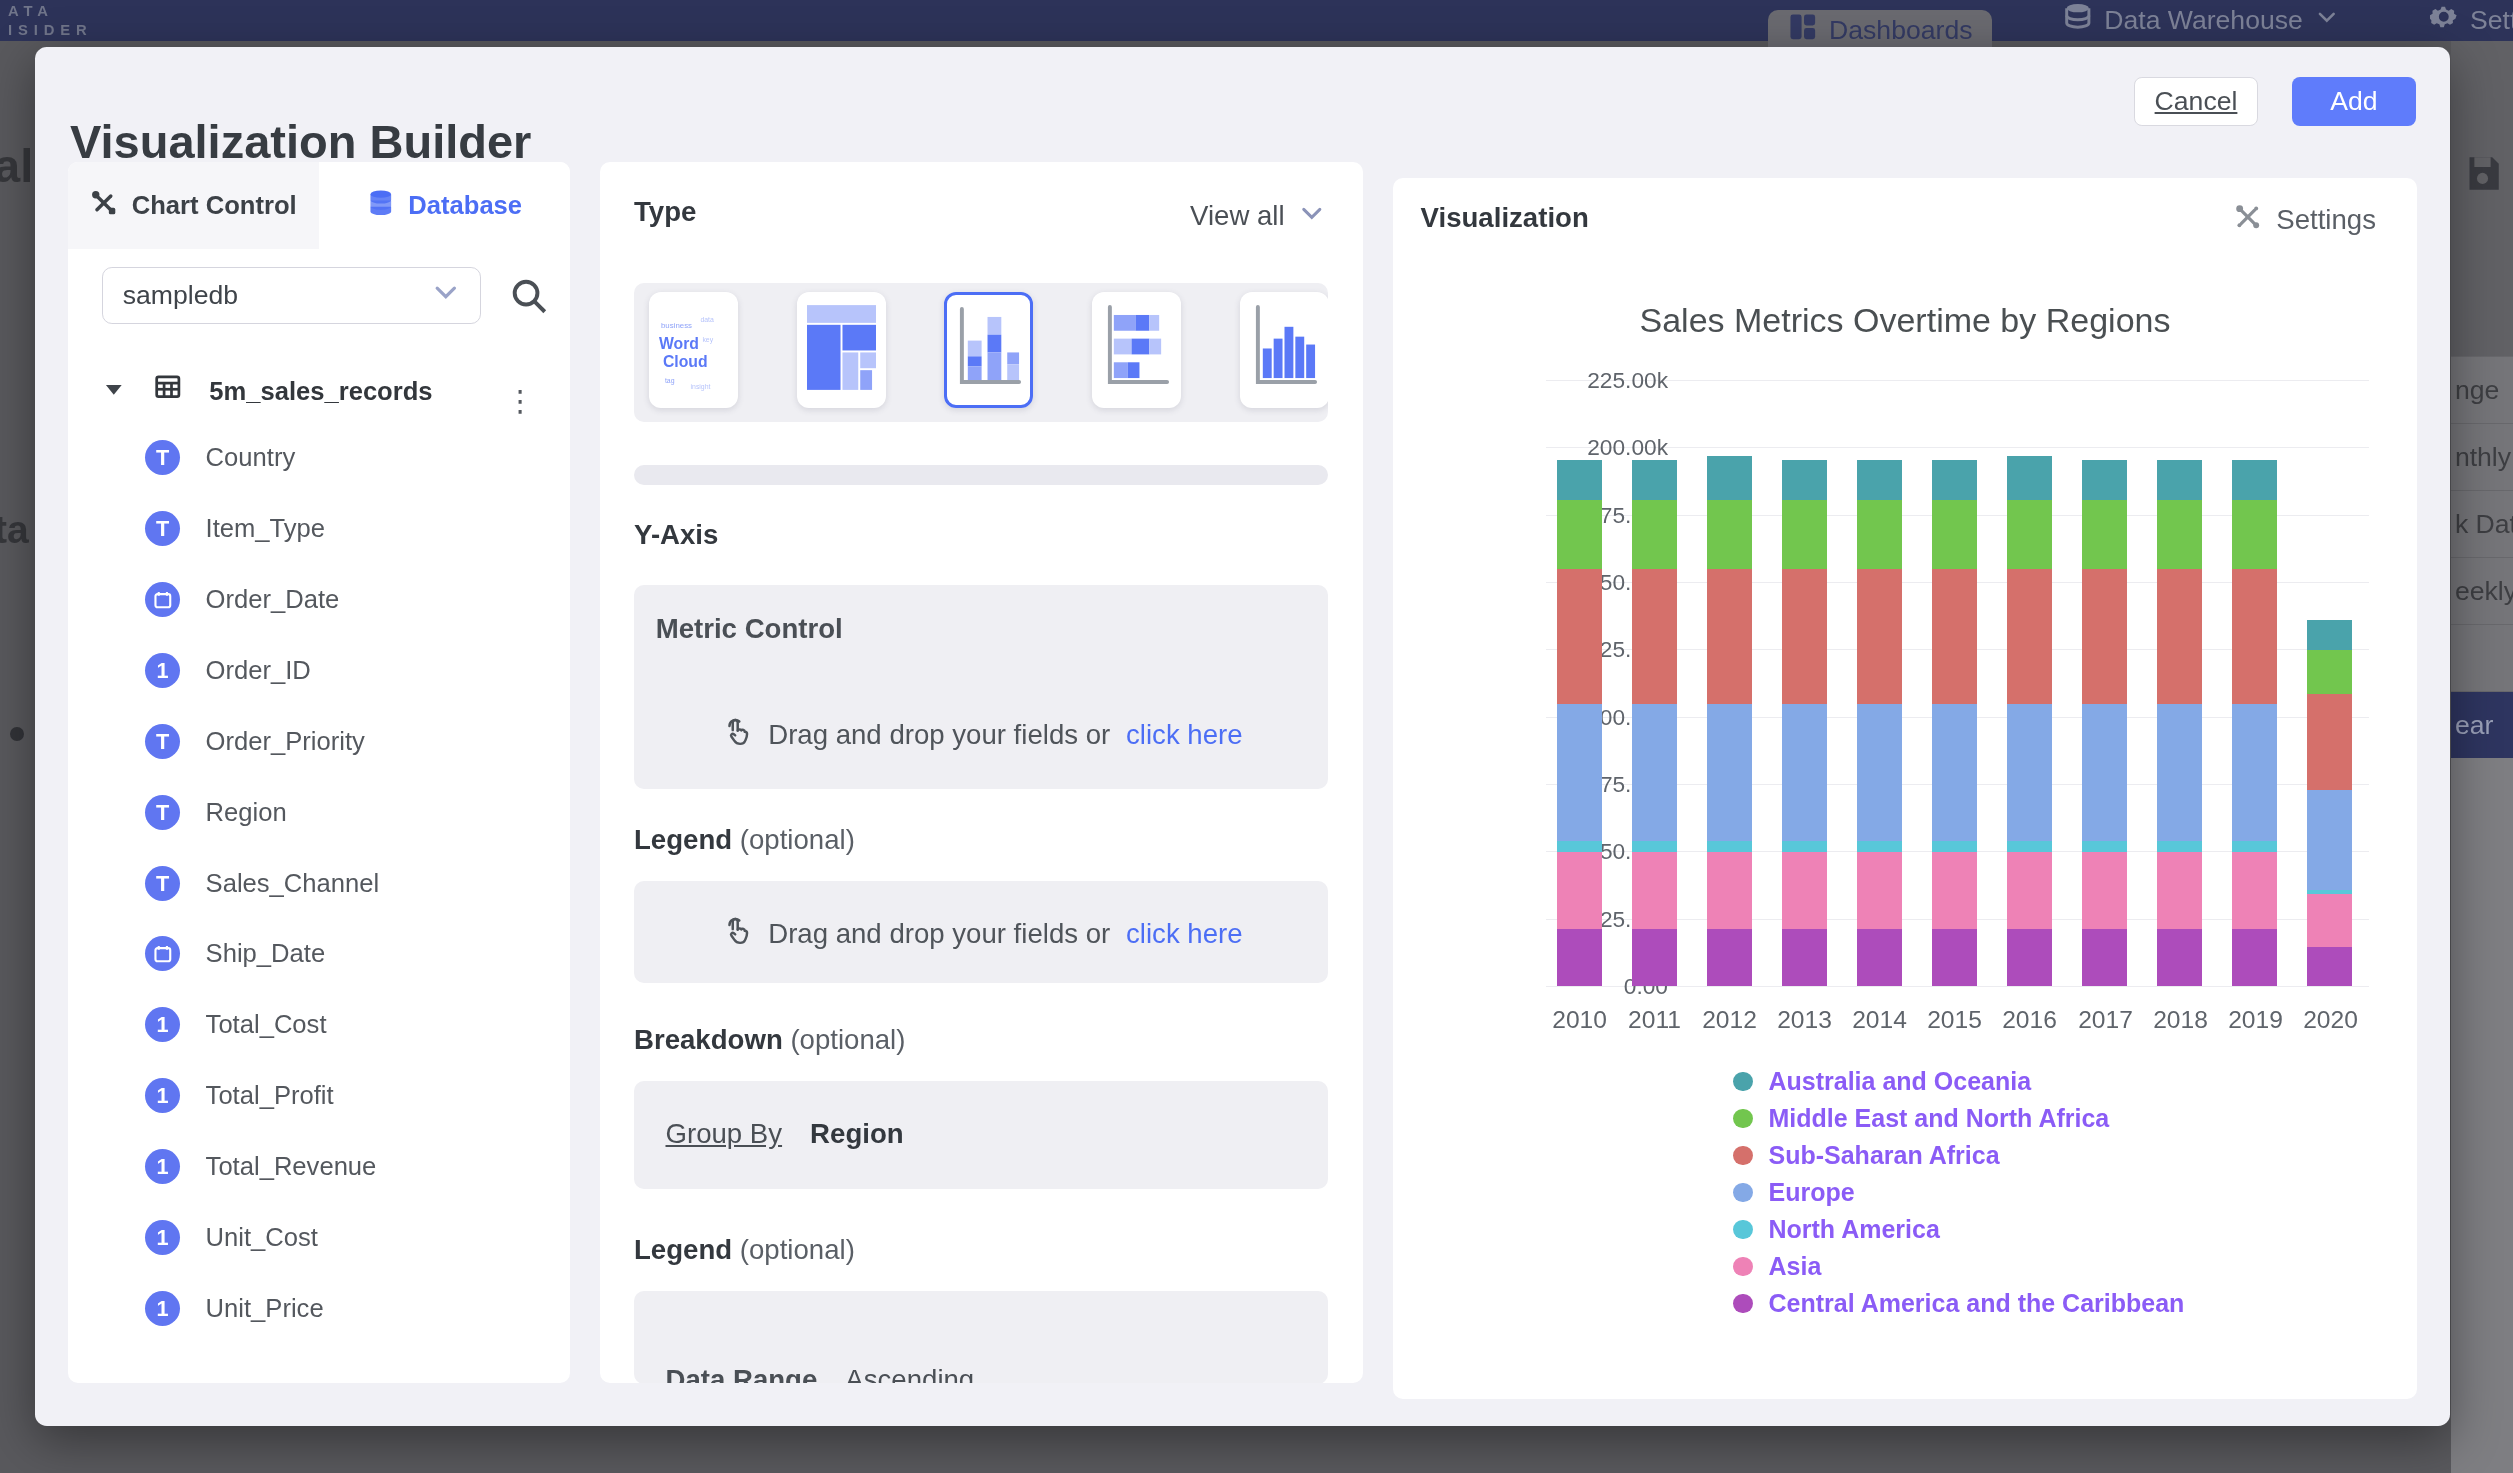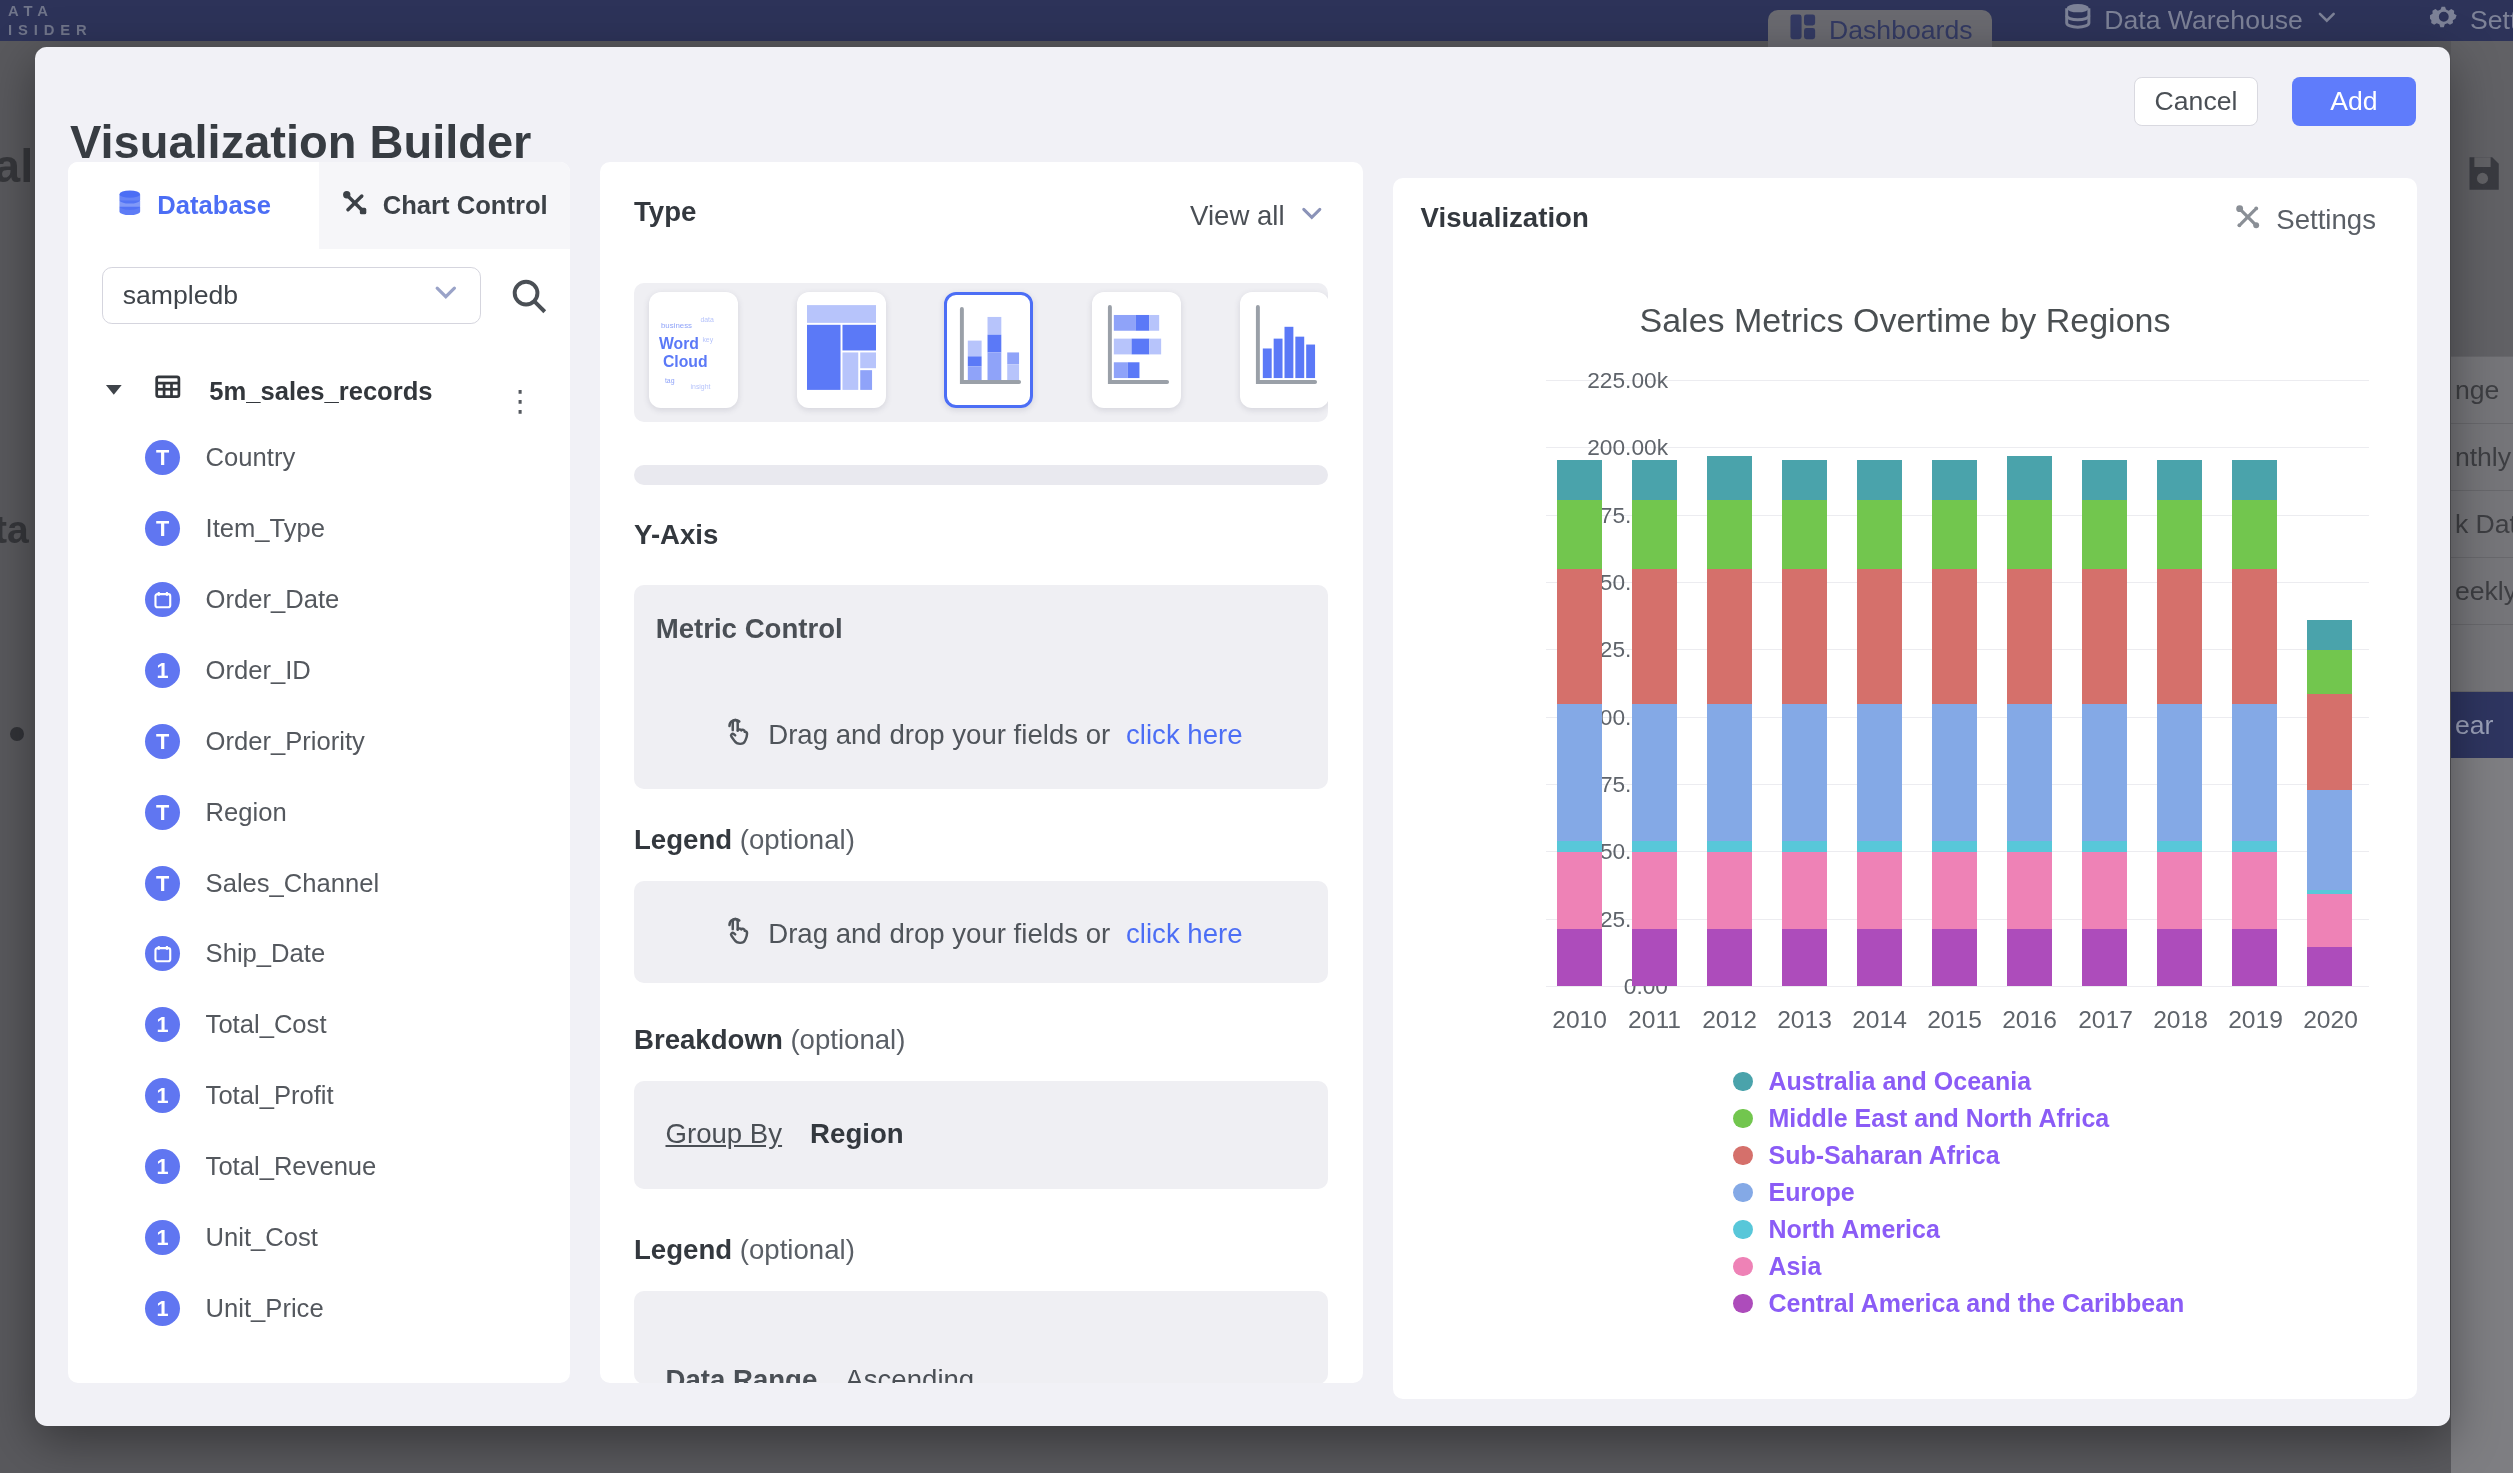--- a/index.html
+++ b/index.html
@@ -21,21 +21,21 @@
     border-top:1px solid #68686c; color:#3d3e42; font-size:26.6px; display:flex; align-items:center; padding-left:3.9px; white-space:nowrap; overflow:hidden;}
   .menu-row.selected { background:#2e3560; color:#9aa0b8; }
   .below-menu { position:absolute; left:0; width:63px; background:#7e7e82; }
 
   
   .modal { position:absolute; left:35px; top:47px; width:2415px; height:1379px;
     background:#f1f1f6; border-radius:11.8px; box-shadow:0 13.8px 49px rgba(0,0,0,.4); overflow:hidden; }
   .modal-title { position:absolute; left:35px; top:67px; font-size:47px; font-weight:600; color:#373c42; }
   .btn { position:absolute; top:29.6px; height:49px; border-radius:7.9px; font-size:26.6px;
     display:flex; align-items:center; justify-content:center; cursor:pointer; }
-  .btn-cancel { left:2099px; width:124px; background:#fff; border:1px solid #d9d9e0; color:#4a4f55; }
+  .btn-cancel { left:2099px; width:124px; background:#fff; border:1px solid #d9d9e0; color:#4a4f55;text-decoration:underline; }
   .btn-add { left:2257px; width:124px; background:#5f7cfb; color:#fff; }
 
   .panel { position:absolute; top:115px; height:1221px; background:#fff; border-radius:9.9px; overflow:hidden; }
   .panel-left { left:33px; width:502px; }
   .panel-mid { left:565px; width:763px; }
   .panel-right { left:1358px; width:1024px;margin-top:16px; }
 
   
   .tabs { display:flex; height:87px; }
   .tab { flex:1; display:flex; align-items:center; justify-content:center; gap:13.8px;
@@ -146,37 +146,37 @@
     </div>
 </div>
 
 <div class="modal">
   <div class="modal-title">Visualization Builder</div>
   <div class="btn btn-cancel">Cancel</div>
   <div class="btn btn-add">Add</div>
 
   <div class="panel panel-left">
     <div class="tabs">
+      <div class="tab">
+        <span id="icon-tools-tab"><svg width="27.6" height="27.6" viewBox="0 0 24 24" fill="#3c4147">
+              <rect x="2" y="10.6" width="20" height="3" rx="1.5" transform="rotate(45 12 12)"></rect>
+              <rect x="2" y="10.6" width="20" height="3" rx="1.5" transform="rotate(-45 12 12)"></rect>
+              <circle cx="5" cy="5" r="3.2"></circle>
+              <rect x="16.4" y="16.4" width="5.6" height="5.6" rx="1.4"></rect>
+            </svg></span>
+        <span>Chart Control</span>
+      </div>
       <div class="tab active">
         <span id="icon-db-tab"><svg width="27.6" height="27.6" viewBox="0 0 24 24">
               <ellipse cx="12" cy="4.5" rx="9" ry="3.2" fill="#4c6ef5"></ellipse>
               <path d="M3 4.5v5c0 1.8 4 3.2 9 3.2s9-1.4 9-3.2v-5z" fill="#4c6ef5" opacity=".85"></path>
               <path d="M3 10v5c0 1.8 4 3.2 9 3.2s9-1.4 9-3.2v-5z" fill="#4c6ef5" opacity=".7"></path>
               <path d="M3 15.5v4c0 1.8 4 3.2 9 3.2s9-1.4 9-3.2v-4z" fill="#4c6ef5" opacity=".9"></path>
             </svg></span>
         <span>Database</span>
-      </div>
-      <div class="tab">
-        <span id="icon-tools-tab"><svg width="27.6" height="27.6" viewBox="0 0 24 24" fill="#3c4147">
-              <rect x="2" y="10.6" width="20" height="3" rx="1.5" transform="rotate(45 12 12)"></rect>
-              <rect x="2" y="10.6" width="20" height="3" rx="1.5" transform="rotate(-45 12 12)"></rect>
-              <circle cx="5" cy="5" r="3.2"></circle>
-              <rect x="16.4" y="16.4" width="5.6" height="5.6" rx="1.4"></rect>
-            </svg></span>
-        <span>Chart Control</span>
       </div>
     </div>
     <div class="db-select">
       <span>sampledb</span>
       <span class="chev" id="icon-chev-select"><svg width="29.6" height="29.6" viewBox="0 0 24 24" fill="none" stroke="#9aa3c8" stroke-width="2.6" stroke-linecap="round">
             <polyline points="5,9 12,16 19,9"></polyline>
           </svg></span>
     </div>
     <span class="search-btn" id="icon-search"><svg width="39" height="39" viewBox="0 0 24 24" fill="none" stroke="#4a4f55" stroke-width="2.4">
           <circle cx="10.5" cy="10.5" r="7"></circle>

